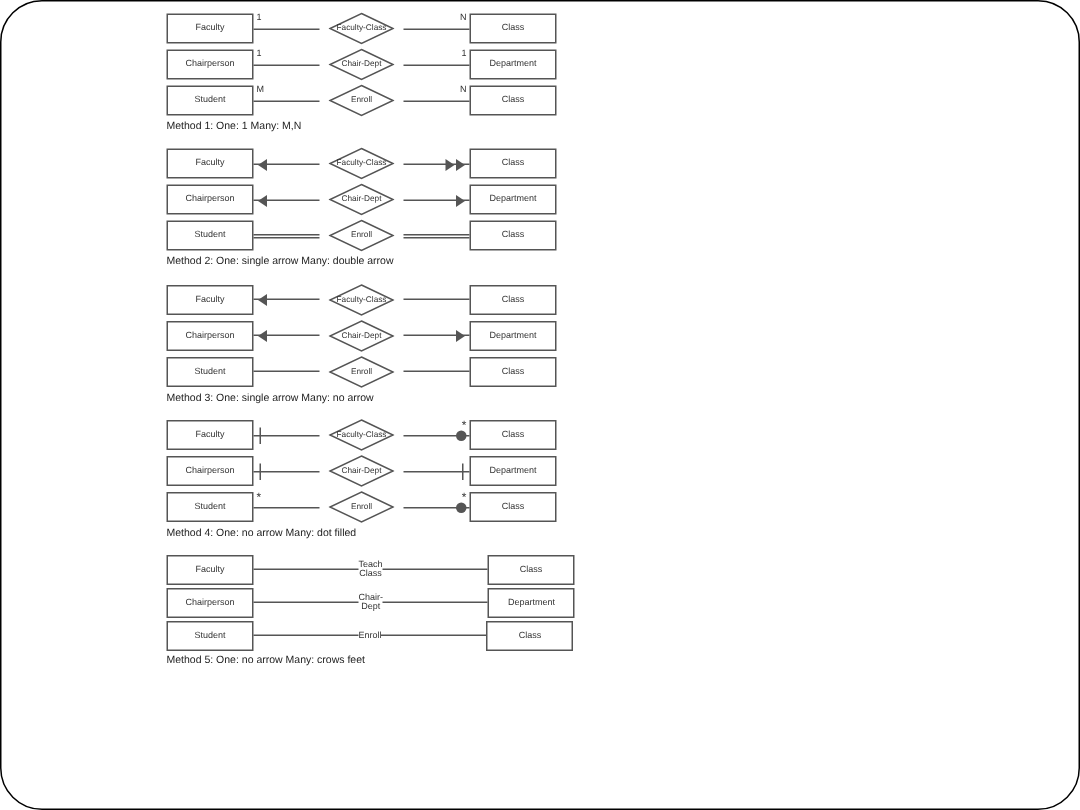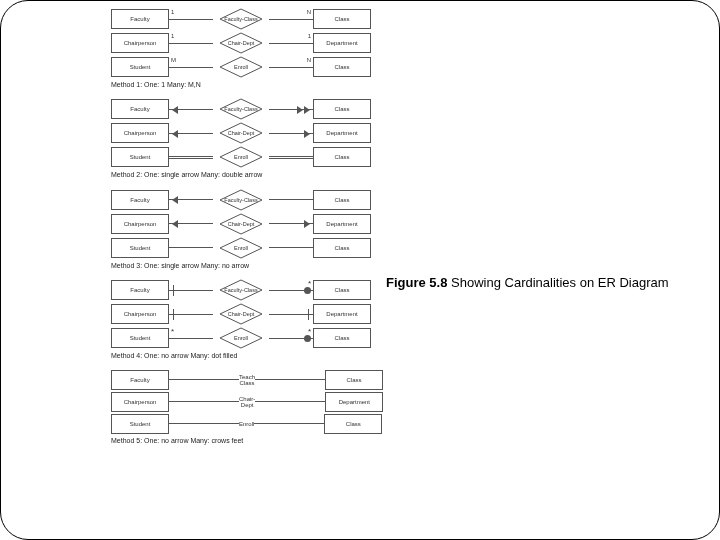--- a/index.html
+++ b/index.html
@@ -255,17 +255,14 @@
             <div></div>
           </div>
         <div class="entity">Class</div>
       </div>
       <div class="caption">Method 5: One: no arrow
 Many: crows feet</div>
     </div>
 
   </div>
 
-  <div class="figcap">
-    <b>Figure 5.8</b><span> Showing Cardinalities on ER Diagram</span>
-  </div>
 
 </div>
 
 </body></html>

